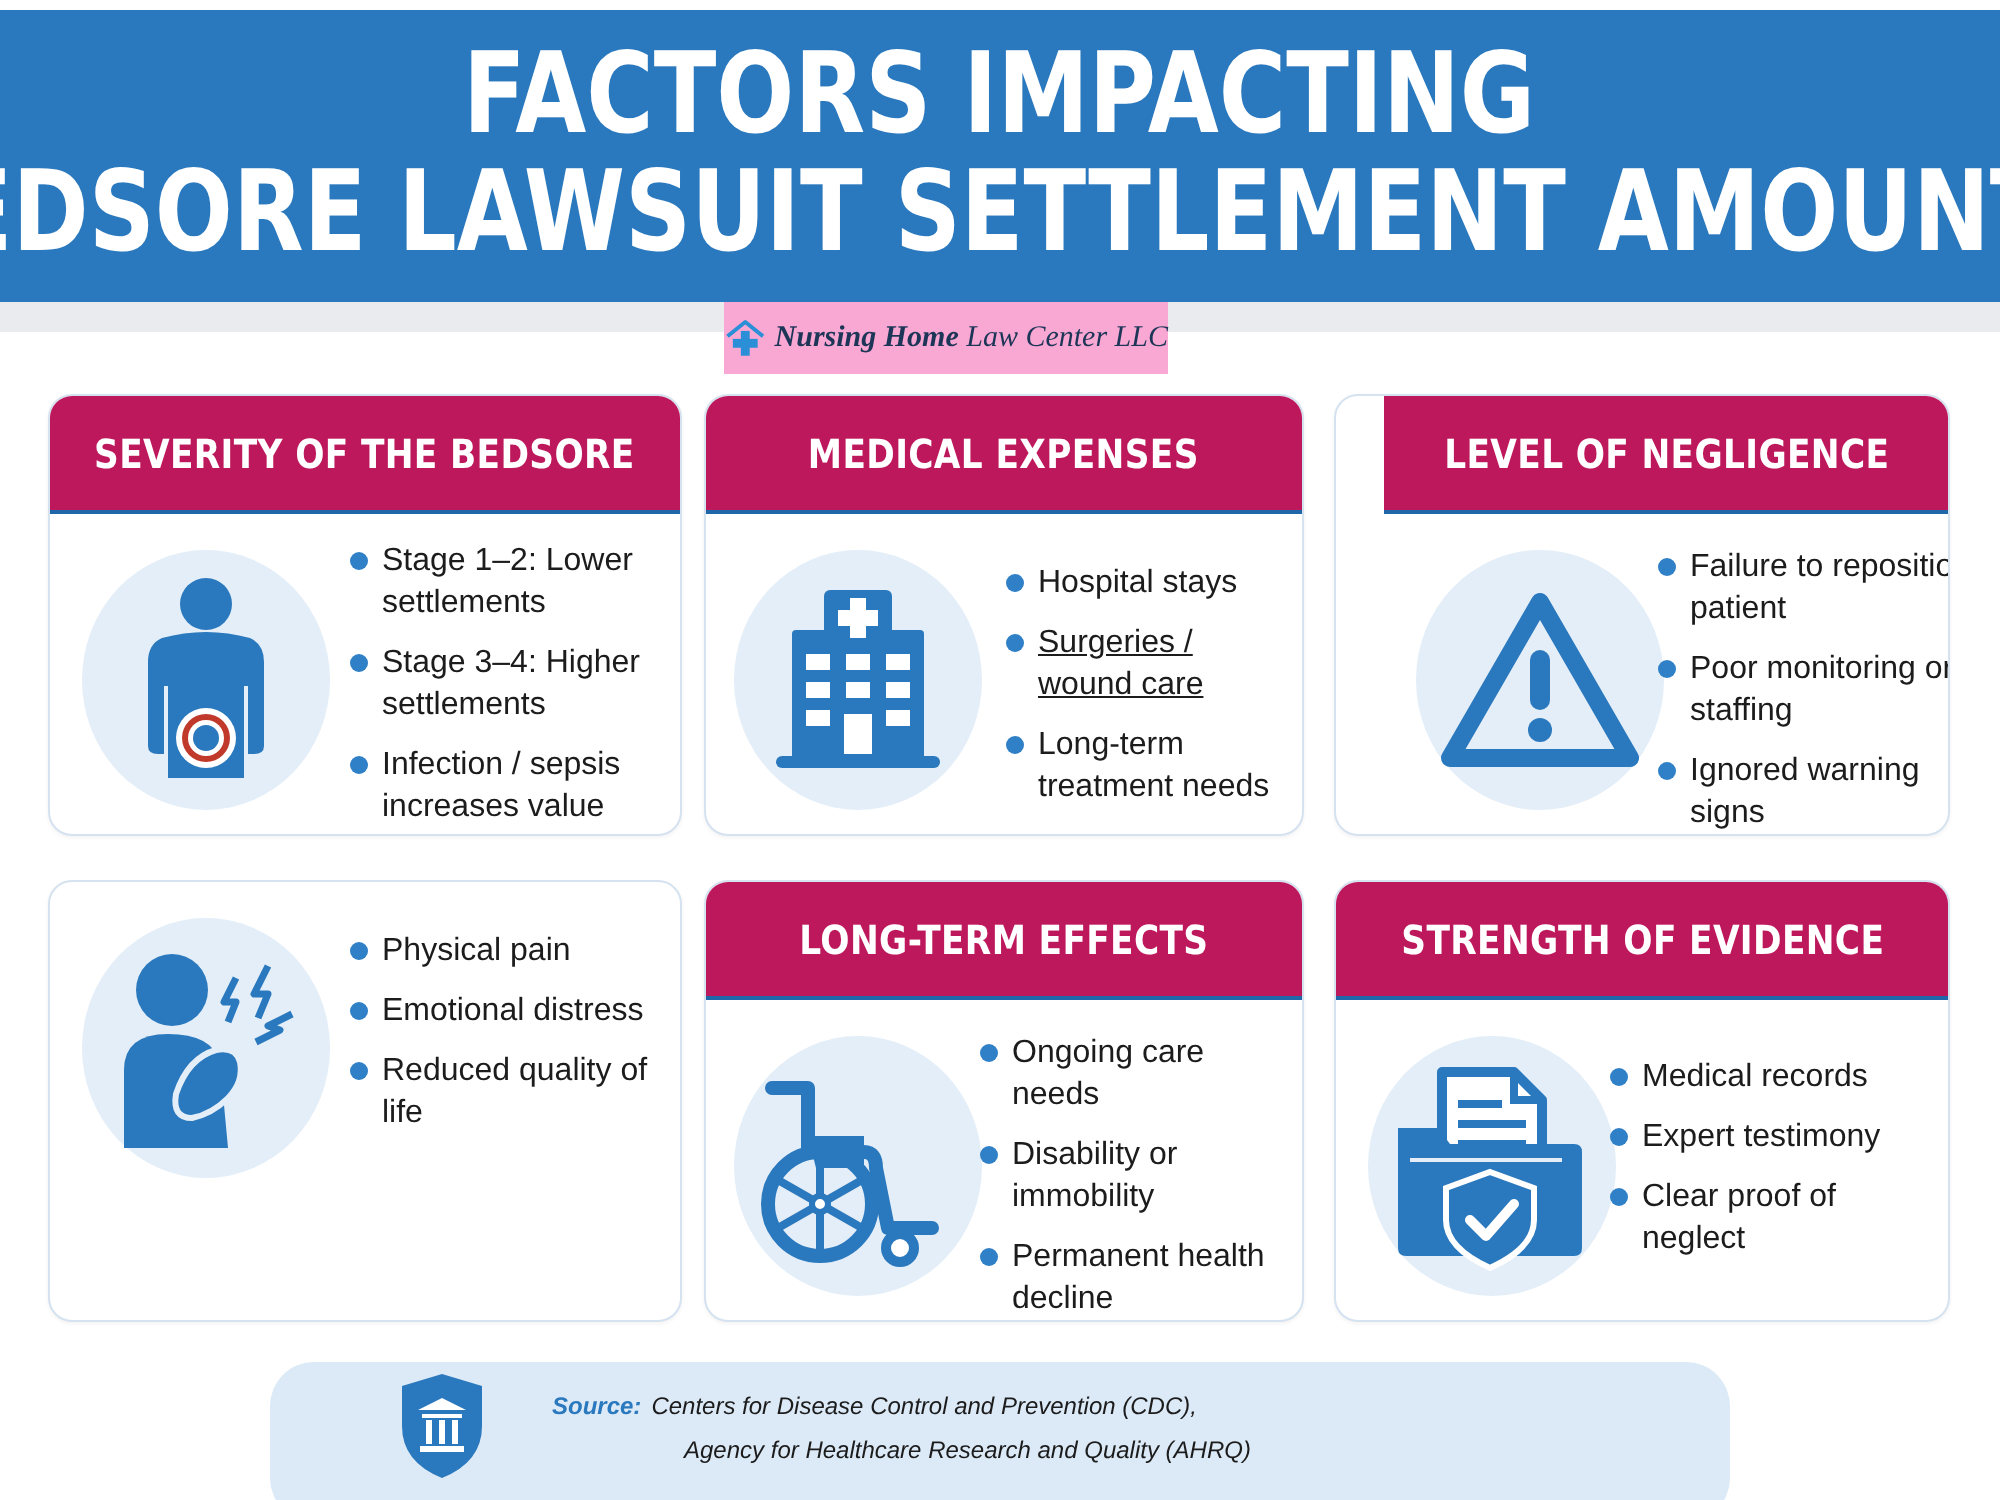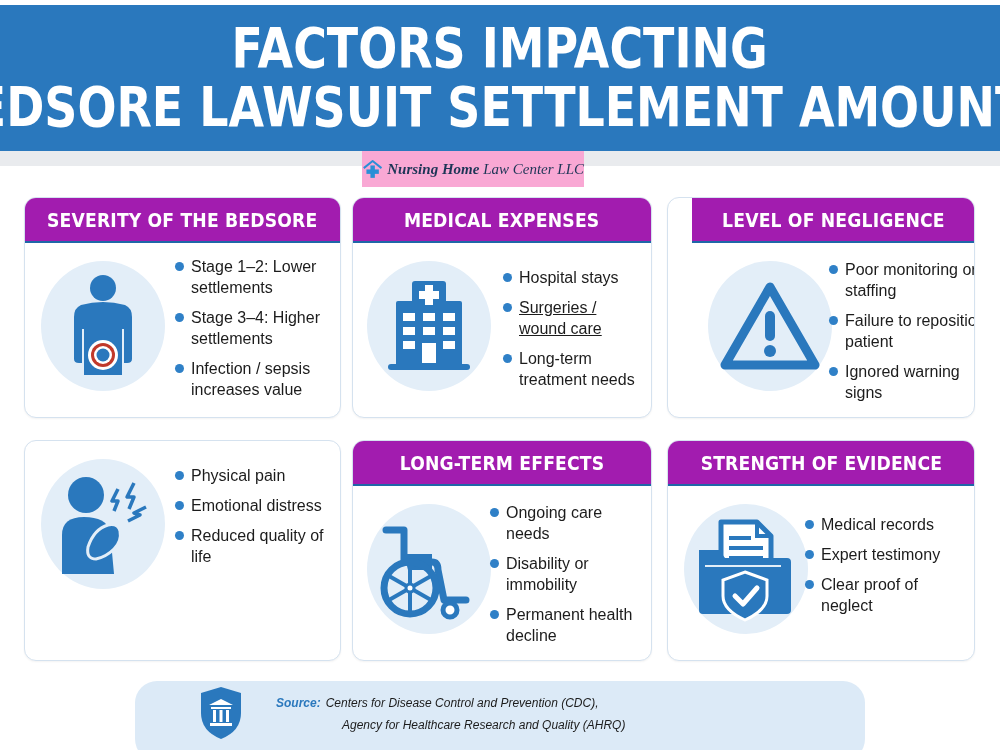--- a/index.html
+++ b/index.html
@@ -28,21 +28,21 @@
   }
   .logo-icon { width: 24px; height: 24px; }
   .logo-text { font-family: "Liberation Serif", "DejaVu Serif", serif; font-style: italic; font-size: 15px; color: #1d3556; white-space: nowrap; }
   .logo-text b { font-weight: bold; }
 
   .card {
     position: absolute; background: #ffffff; border: 1.5px solid #d5e2ef; border-radius: 12px; overflow: hidden;
     box-shadow: 0 1px 2px rgba(0,0,0,0.05);
   }
   .card-head {
-    height: 45px; background: #a21caf; color: #ffffff; display: flex; align-items: center; justify-content: center;
+    height: 59px; background: #be185d; color: #ffffff; display: flex; align-items: center; justify-content: center;
     border-bottom: 2px solid #1f67a8;
   }
   .card-title { font-family: "DejaVu Sans", sans-serif; font-weight: bold; font-size: 20px; transform: scaleX(0.86); white-space: nowrap; letter-spacing: 0.2px; }
   .card-body { position: relative; height: calc(100% - 45px); }
   .icon-circle {
     position: absolute; left: 16px; top: 18px; width: 124px; height: 130px; border-radius: 50%;
     background: #e3eef8; display: flex; align-items: center; justify-content: center;
   }
   .icon-circle svg { width: 110px; height: 110px; }
   .bullets { position: absolute; left: 150px; list-style: none; }
@@ -139,22 +139,22 @@
   </div>
   <div class="card-body">
     <div class="icon-circle">
       <svg viewBox="0 0 110 110">
         <path d="M55 16 L100 94 L10 94 Z" fill="none" stroke="#2a78bd" stroke-width="9" stroke-linejoin="round"></path>
         <rect x="50" y="40" width="10" height="30" rx="5" fill="#2a78bd"></rect>
         <circle cx="55" cy="80" r="6" fill="#2a78bd"></circle>
       </svg>
     </div>
     <ul class="bullets" style="left:137px; top:16px;">
+      <li style="width:160px;">Failure to reposition patient</li>
       <li style="width:160px;">Poor monitoring or staffing</li>
-      <li style="width:160px;">Failure to reposition patient</li>
       <li style="width:145px;">Ignored warning signs</li>
     </ul>
   </div>
 </div>
 
 <div class="card" style="left:24px; top:440px; width:317px; height:221px;">
   <div class="card-body">
     <div class="icon-circle">
       <svg viewBox="0 0 110 110">
         <circle cx="38" cy="26" r="18" fill="#2a78bd"></circle>

